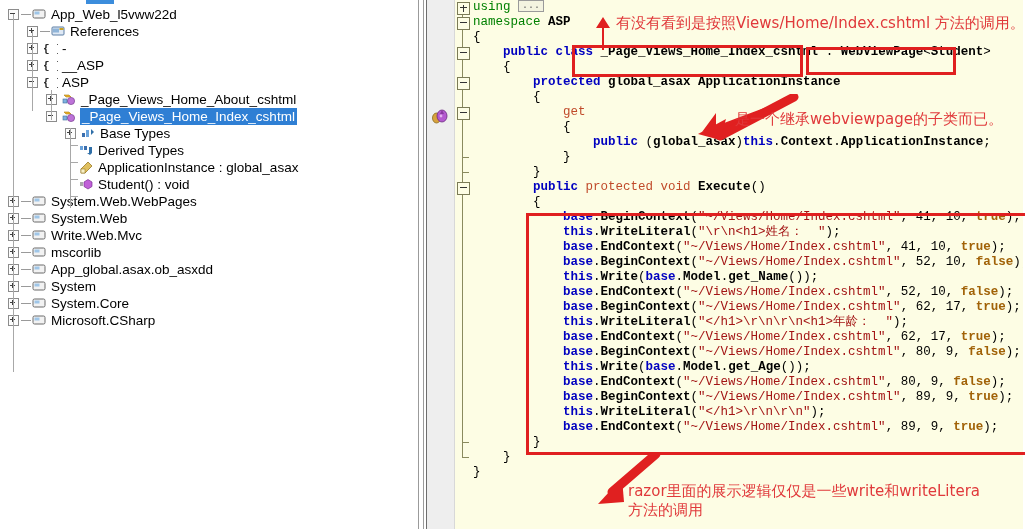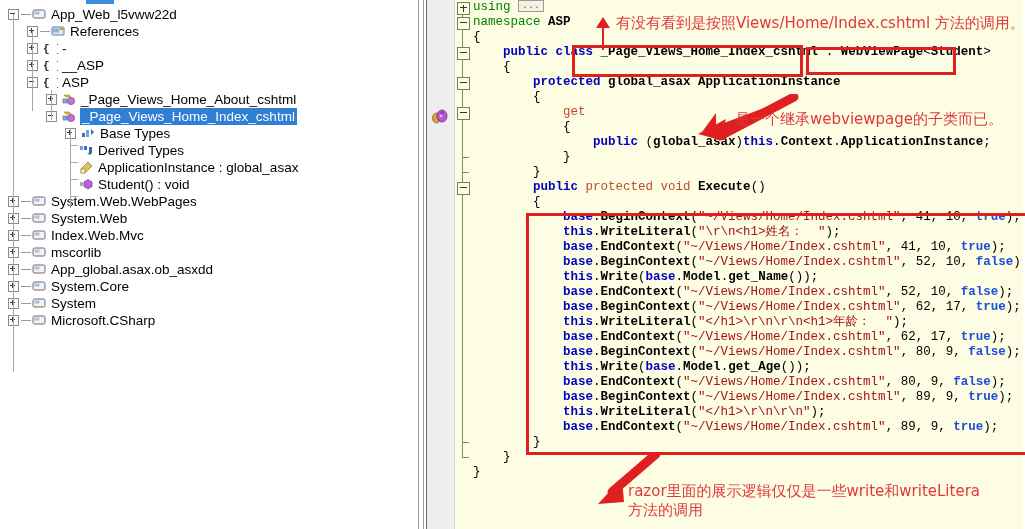--- a/index.html
+++ b/index.html
@@ -94,21 +94,21 @@
   #code{
     position:absolute;left:46px;top:0;width:552px;height:529px;
     font-family:"Liberation Mono","DejaVu Sans Mono",monospace;
     font-size:12.5px;
   }
   .cline{height:15px;line-height:15px;white-space:pre;color:#000;}
   .kw{color:#0000c0;font-weight:bold;}
   .kw2{color:#c04a2a;}
   .str{color:#a31515;}
   .grn{color:#008000;font-weight:normal;}
-  .tealnum{color:#1d4ed8;font-weight:bold;}
+  .tealnum{color:#a16207;font-weight:bold;}
   .bld{font-weight:bold;}
   .dots{
     display:inline-block;border:1px solid #9a9a9a;background:#f3f3e0;
     color:#666;padding:0 3px;line-height:10px;font-size:10px;
     vertical-align:middle;position:relative;top:-1px;
   }
 
   
   .redbox{
     position:absolute;border:3px solid #e02020;pointer-events:none;
@@ -183,37 +183,37 @@
             <rect x="1" y="2" width="12" height="8" rx="1.5" fill="#f2f2f2" stroke="#6b6b6b"></rect>
             <rect x="2.5" y="3.5" width="5" height="3" fill="#9fc6e8"></rect>
           </svg></span><span class="lbl">System.Web.WebPages</span></div>
       <div class="trow"><span class="spacer" style="width: 8px;"></span><span class="exp plus"></span><span class="dash"></span><span class="ico"><svg width="15" height="12">
             <rect x="1" y="2" width="12" height="8" rx="1.5" fill="#f2f2f2" stroke="#6b6b6b"></rect>
             <rect x="2.5" y="3.5" width="5" height="3" fill="#9fc6e8"></rect>
           </svg></span><span class="lbl">System.Web</span></div>
       <div class="trow"><span class="spacer" style="width: 8px;"></span><span class="exp plus"></span><span class="dash"></span><span class="ico"><svg width="15" height="12">
             <rect x="1" y="2" width="12" height="8" rx="1.5" fill="#f2f2f2" stroke="#6b6b6b"></rect>
             <rect x="2.5" y="3.5" width="5" height="3" fill="#9fc6e8"></rect>
-          </svg></span><span class="lbl">Index.Web.Mvc</span></div>
+          </svg></span><span class="lbl">Write.Web.Mvc</span></div>
       <div class="trow"><span class="spacer" style="width: 8px;"></span><span class="exp plus"></span><span class="dash"></span><span class="ico"><svg width="15" height="12">
             <rect x="1" y="2" width="12" height="8" rx="1.5" fill="#f2f2f2" stroke="#6b6b6b"></rect>
             <rect x="2.5" y="3.5" width="5" height="3" fill="#9fc6e8"></rect>
           </svg></span><span class="lbl">mscorlib</span></div>
       <div class="trow"><span class="spacer" style="width: 8px;"></span><span class="exp plus"></span><span class="dash"></span><span class="ico"><svg width="15" height="12">
             <rect x="1" y="2" width="12" height="8" rx="1.5" fill="#f2f2f2" stroke="#6b6b6b"></rect>
             <rect x="2.5" y="3.5" width="5" height="3" fill="#9fc6e8"></rect>
           </svg></span><span class="lbl">App_global.asax.ob_asxdd</span></div>
       <div class="trow"><span class="spacer" style="width: 8px;"></span><span class="exp plus"></span><span class="dash"></span><span class="ico"><svg width="15" height="12">
             <rect x="1" y="2" width="12" height="8" rx="1.5" fill="#f2f2f2" stroke="#6b6b6b"></rect>
             <rect x="2.5" y="3.5" width="5" height="3" fill="#9fc6e8"></rect>
+          </svg></span><span class="lbl">System</span></div>
+      <div class="trow"><span class="spacer" style="width: 8px;"></span><span class="exp plus"></span><span class="dash"></span><span class="ico"><svg width="15" height="12">
+            <rect x="1" y="2" width="12" height="8" rx="1.5" fill="#f2f2f2" stroke="#6b6b6b"></rect>
+            <rect x="2.5" y="3.5" width="5" height="3" fill="#9fc6e8"></rect>
           </svg></span><span class="lbl">System.Core</span></div>
-      <div class="trow"><span class="spacer" style="width: 8px;"></span><span class="exp plus"></span><span class="dash"></span><span class="ico"><svg width="15" height="12">
-            <rect x="1" y="2" width="12" height="8" rx="1.5" fill="#f2f2f2" stroke="#6b6b6b"></rect>
-            <rect x="2.5" y="3.5" width="5" height="3" fill="#9fc6e8"></rect>
-          </svg></span><span class="lbl">System</span></div>
       <div class="trow"><span class="spacer" style="width: 8px;"></span><span class="exp plus"></span><span class="dash"></span><span class="ico"><svg width="15" height="12">
             <rect x="1" y="2" width="12" height="8" rx="1.5" fill="#f2f2f2" stroke="#6b6b6b"></rect>
             <rect x="2.5" y="3.5" width="5" height="3" fill="#9fc6e8"></rect>
           </svg></span><span class="lbl">Microsoft.CSharp</span></div>
     </div>
 <div class="vline" style="left: 13px; top: 14px; height: 400px;"></div>
     <div class="vline" style="left: 32px; top: 31px; height: 80px;"></div>
     <div class="vline" style="left: 51px; top: 90px; height: 30px;"></div>
     <div class="vline" style="left: 70px; top: 128px; height: 80px;"></div>
     <div class="hline" style="left: 70px; top: 145px; width: 8px;"></div>

